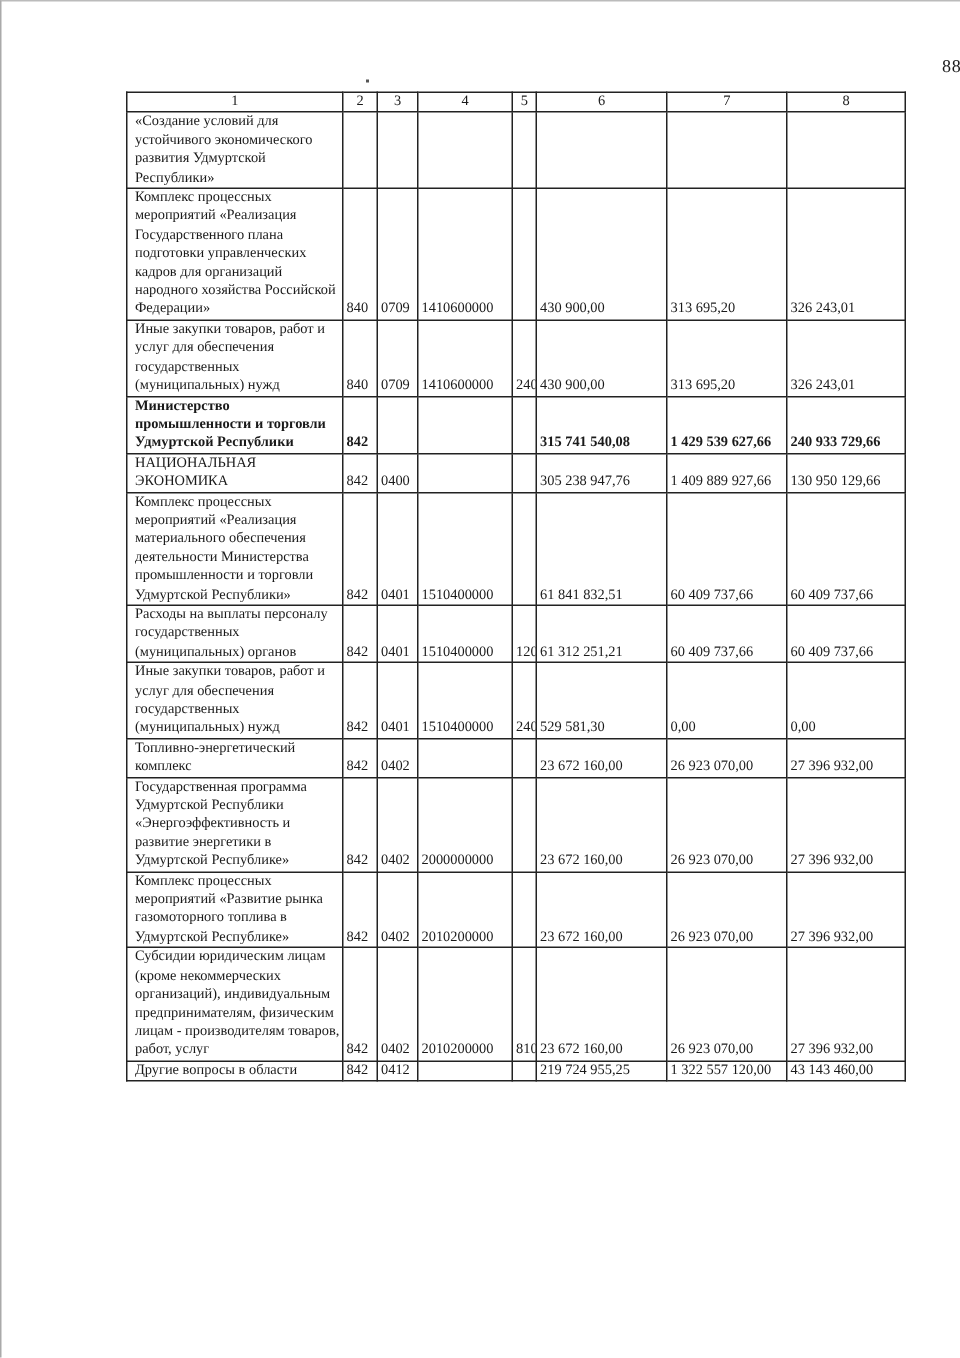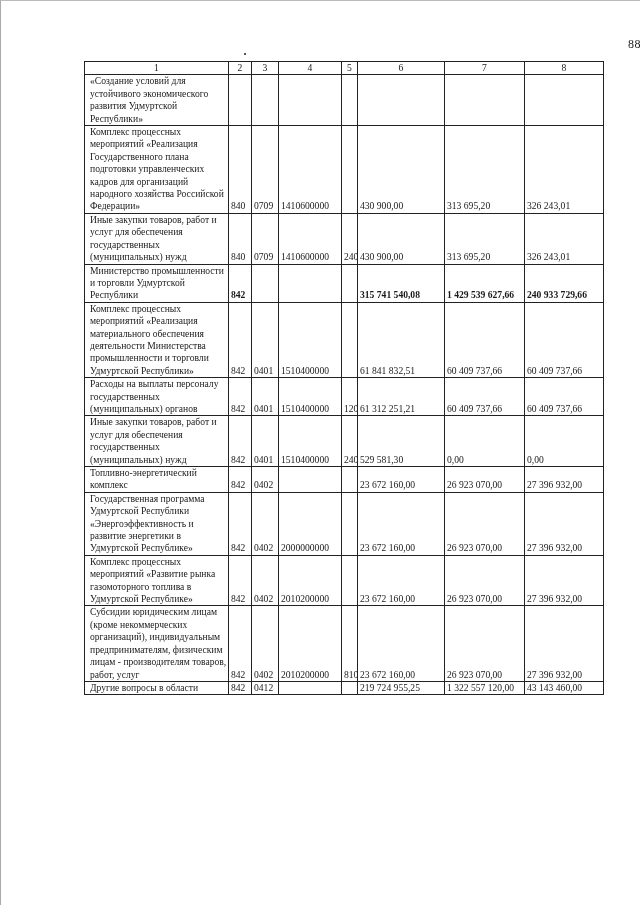--- a/index.html
+++ b/index.html
@@ -20,21 +20,21 @@
   }
   table.budget td {
     border: 1px solid #222; padding: 0 2px; vertical-align: bottom;
     white-space: nowrap; overflow: hidden;
   }
   table.budget td.name { white-space: normal; vertical-align: top; padding-left: 5px; padding-right: 1px; }
   table.budget tr.head td { text-align: center; vertical-align: middle; height: 11px; }
   td.c, td.num { text-align: left; }
   td.code { text-align: left; }
   tr.bold td { font-weight: bold; }
-  tr.bold td.name { font-weight: normal; }
+  tr.bold td.name { font-weight: bold; }
 </style>
 </head>
 <body>
 
 <div class="page-number">88</div>
 <div class="dot"></div>
 
 <table class="budget">
   <colgroup>
     <col style="width:144px">
@@ -89,20 +89,30 @@
       </tr>
       <tr class="bold">
         <td class="name">Министерство промышленности и торговли Удмуртской Республики</td>
         <td class="c">842</td>
         <td class="code"></td>
         <td class="code"></td>
         <td class="code"></td>
         <td class="num">315 741 540,08</td>
         <td class="num">1 429 539 627,66</td>
         <td class="num">240 933 729,66</td>
+      </tr>
+      <tr>
+        <td class="name">НАЦИОНАЛЬНАЯ ЭКОНОМИКА</td>
+        <td class="c">842</td>
+        <td class="code">0400</td>
+        <td class="code"></td>
+        <td class="code"></td>
+        <td class="num">305 238 947,76</td>
+        <td class="num">1 409 889 927,66</td>
+        <td class="num">130 950 129,66</td>
       </tr>
       <tr>
         <td class="name">Комплекс процессных мероприятий «Реализация материального обеспечения деятельности Министерства промышленности и торговли Удмуртской Республики»</td>
         <td class="c">842</td>
         <td class="code">0401</td>
         <td class="code">1510400000</td>
         <td class="code"></td>
         <td class="num">61 841 832,51</td>
         <td class="num">60 409 737,66</td>
         <td class="num">60 409 737,66</td>

